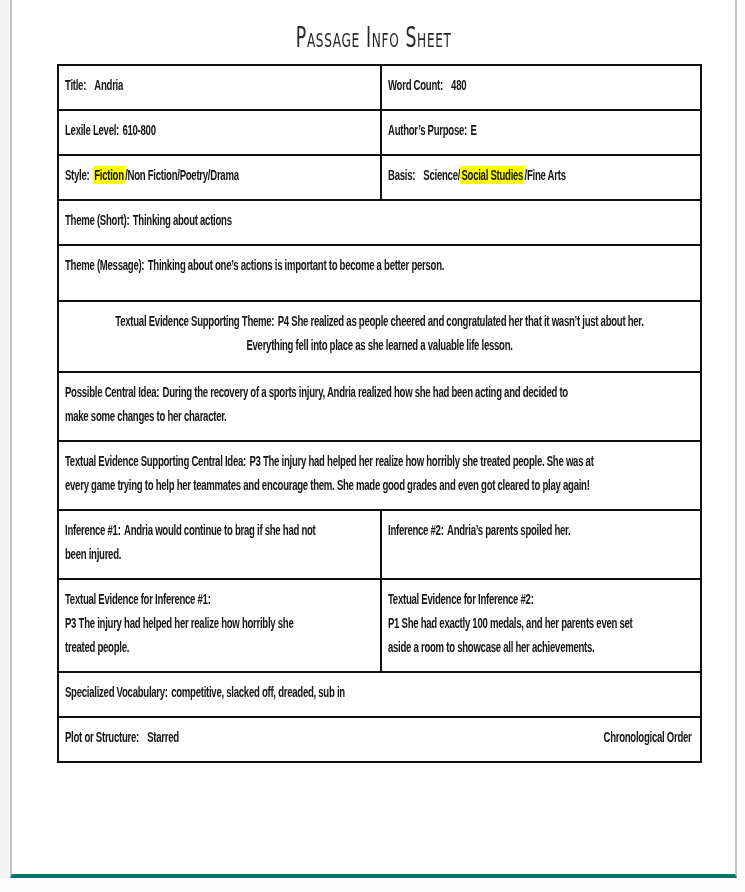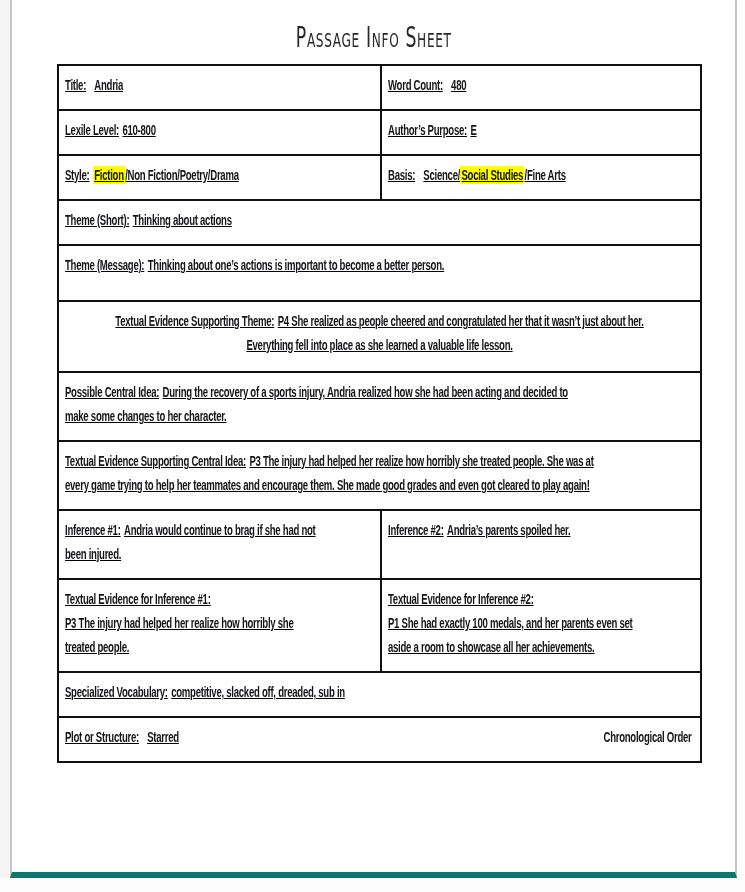--- a/index.html
+++ b/index.html
@@ -1,32 +1,32 @@
 <!DOCTYPE html>
 <html><head>
 <meta charset="utf-8">
 <style>
   * { margin:0; padding:0; box-sizing:border-box; }
   html,body { width:745px; height:892px; background:#ffffff; overflow:hidden;
               font-family:"Liberation Sans", sans-serif; }
   .viewport { position:absolute; left:0; top:0; width:745px; height:892px; background:#fdfdfd; }
   .gutter-left { position:absolute; left:0; top:0; width:10px; height:878px; background:#f5f5f5; }
   .page { position:absolute; left:10px; top:0; width:727px; height:878px; background:#ffffff;
-          border-left:2px solid #c6c6c6; border-right:2px solid #c6c6c6; border-bottom:6px solid #0f766e; }
+          border-left:2px solid #c6c6c6; border-right:2px solid #c6c6c6; border-bottom:4px solid #0f766e; }
 
   .doc-title { position:absolute; left:0; top:22px; width:100%; text-align:center; }
   .doc-title-text { display:inline-block; font-family:"DejaVu Sans", sans-serif;
                     font-variant:small-caps; font-weight:400; font-size:27px; color:#26262b;
                     letter-spacing:1px; transform:scale(0.64,1.04); transform-origin:50% 50%;
                     white-space:nowrap; }
 
   table.sheet { position:absolute; left:45px; top:64px; width:643px;
                 border-collapse:collapse; table-layout:fixed; }
   table.sheet td { border:2px solid #101010; vertical-align:top; padding:7px 6px 12px 6px;
-                   overflow:hidden;text-decoration:underline; }
+                   overflow:hidden; }
   .r1  td { height:41px; } .r2  td { height:42px;border-radius:16px; } .r3  td { height:39px; }
   .r4  td { height:28px; } .r5  td { height:56px; } .r6  td { height:71px;text-align:center; }
   .r7  td { height:56px; } .r8  td { height:56px; } .r9  td { height:64px; }
   .r10 td { height:89px;border-radius:20px; } .r11 td { height:32px; } .r12 td { height:22px; }
 
   .ct { font-size:14px; font-weight:700; color:#151519; letter-spacing:-0.4px;
         line-height:24px; white-space:pre-wrap; width:146%;
         transform:scaleX(0.685); transform-origin:0 0; }
   .lbl { margin-right:5px; }
   .lbl.wide { margin-right:12px; }

